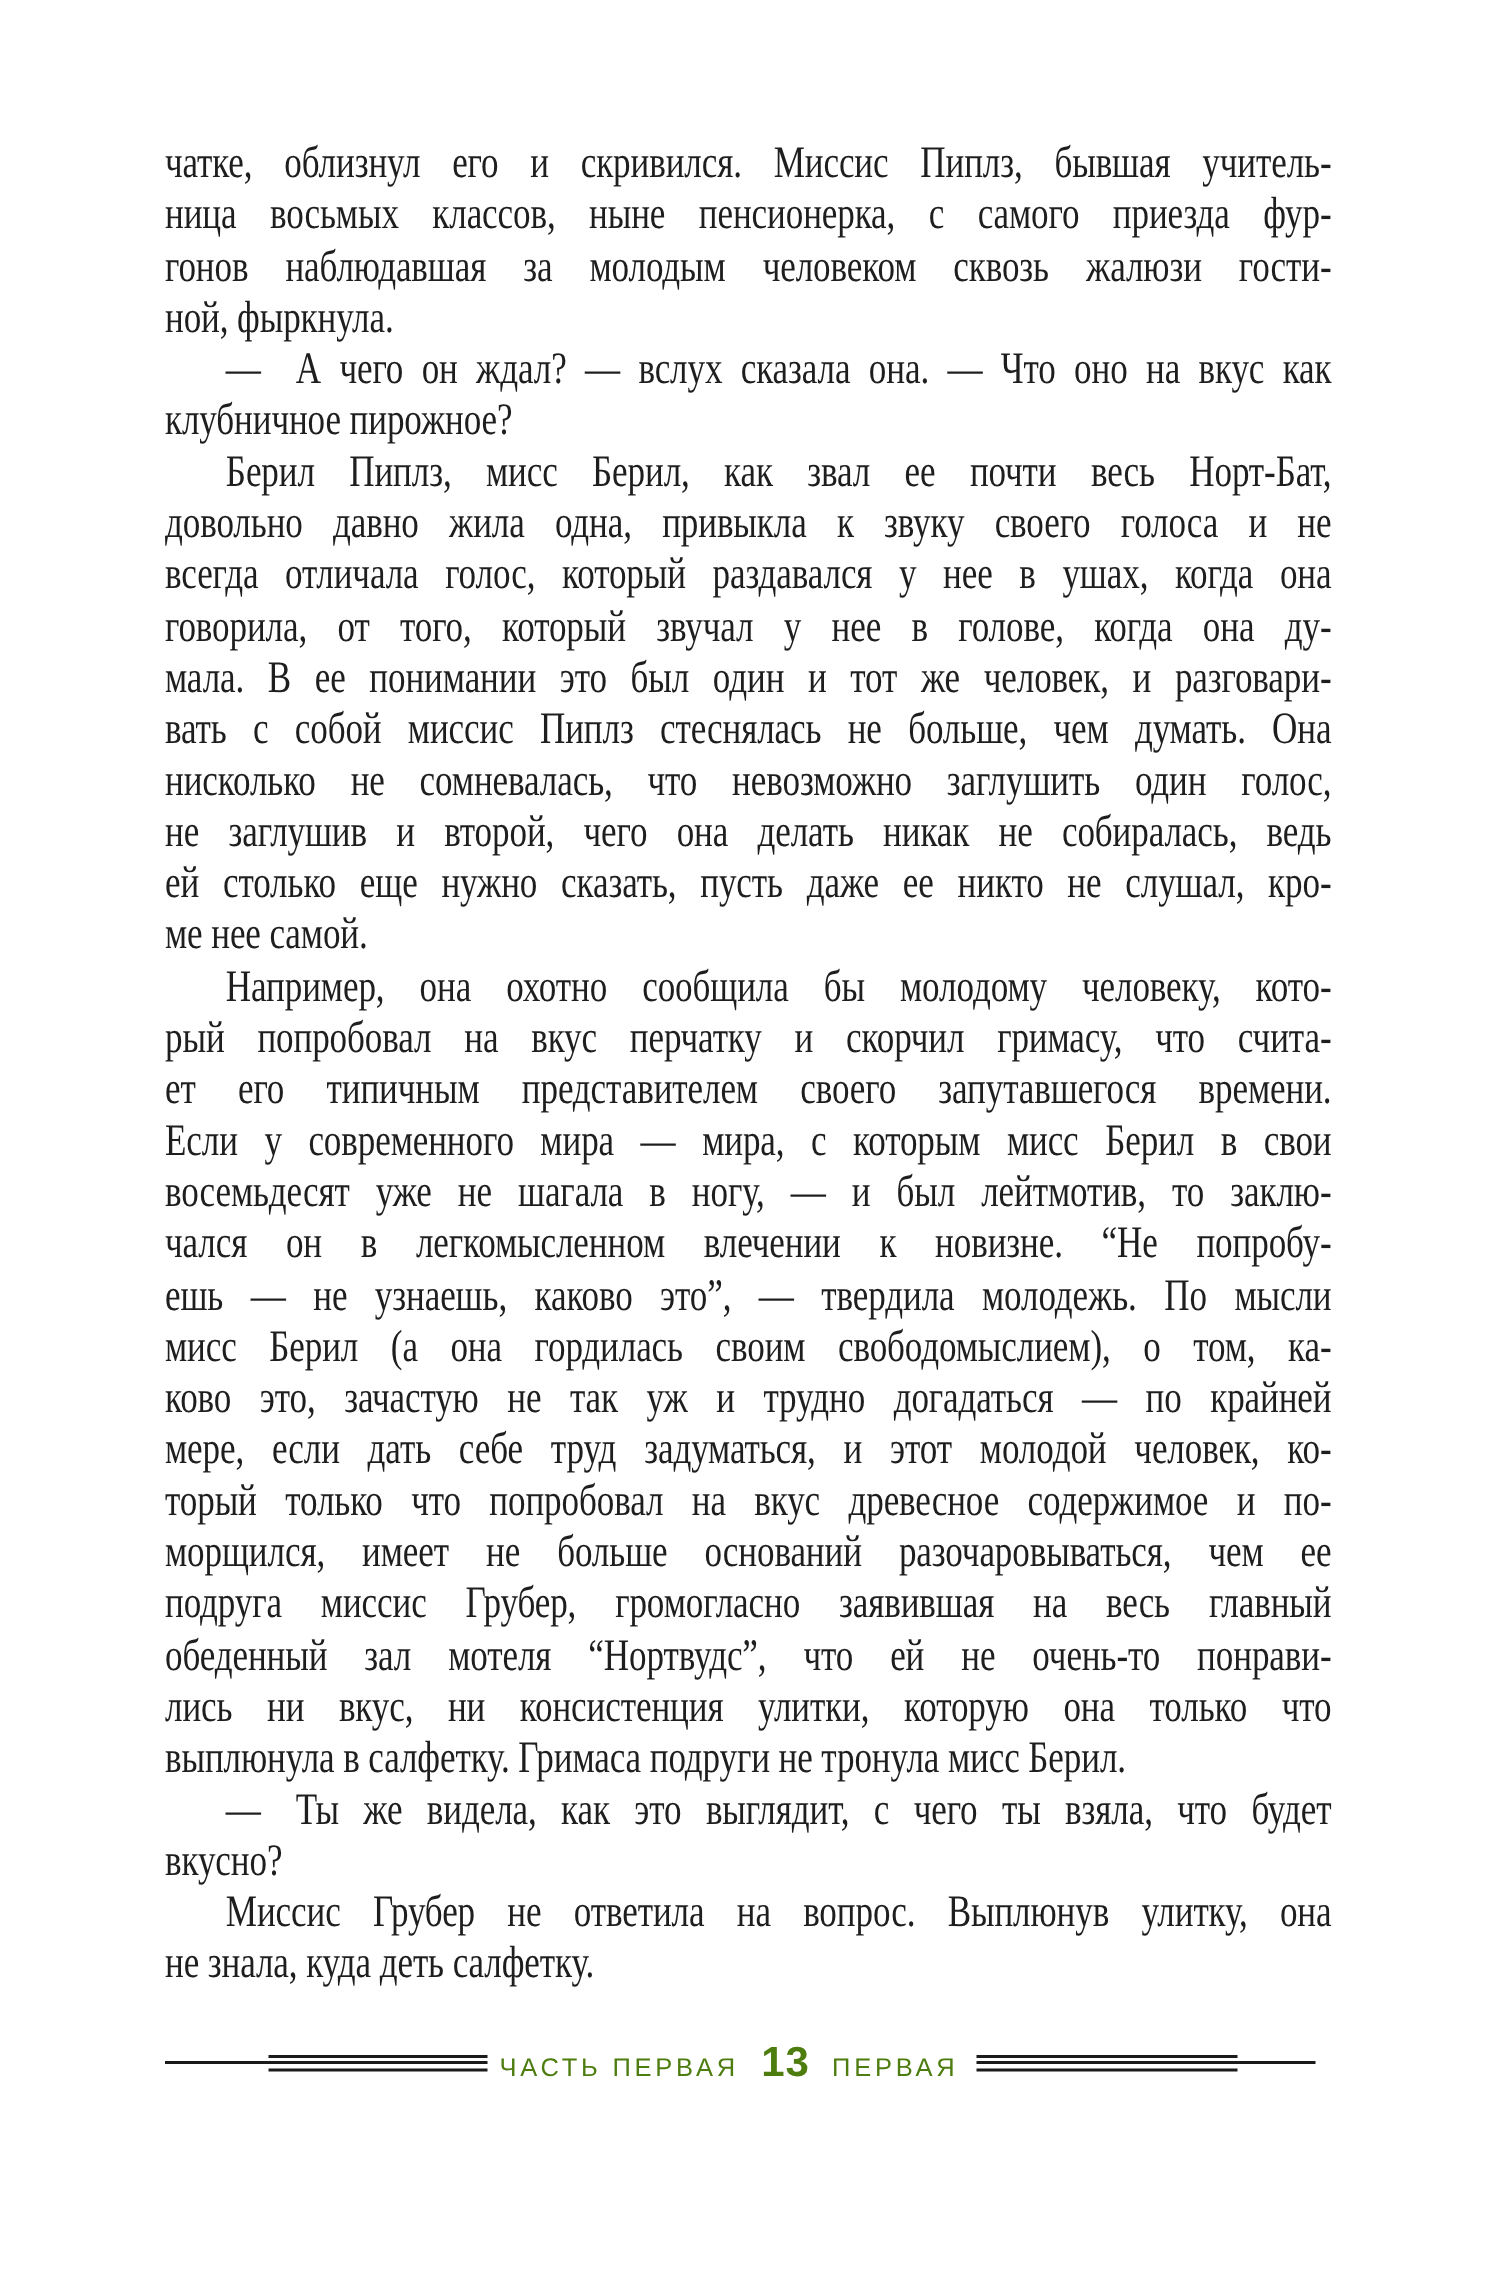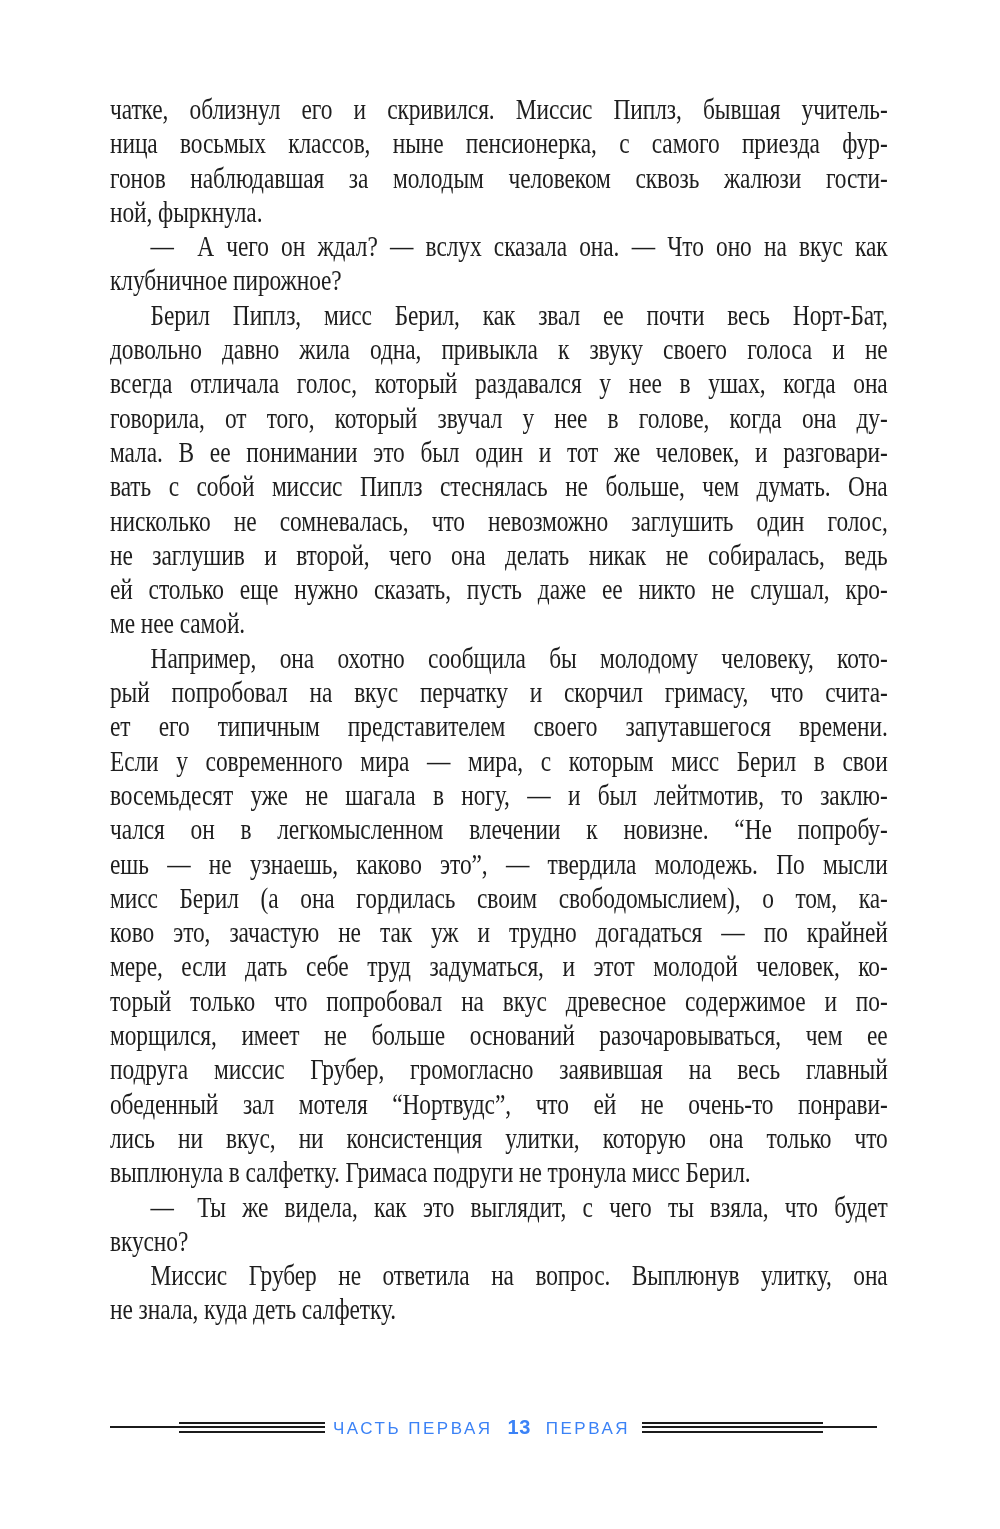--- a/index.html
+++ b/index.html
@@ -30,29 +30,29 @@
     text-align-last: justify;
     white-space: normal;
   }
   .para .line.lastline { text-align-last: left; }
   .para.indent .line.firstline { text-indent: 52px; }
 
   
   .footer {
     position: absolute;
     left: 0;
-    top: 1414px;
+    top: 1362px;
     width: 1000px;
     height: 26px;
     box-sizing: border-box;
     padding: 0 123px 0 110px;
     display: flex;
     align-items: center;
     font-family: "Liberation Sans", sans-serif;
-    color: #3b82f6;
+    color: #4d7c0f;
   }
   .rule { position: relative; height: 11px; }
   .rule-left  { width: 215px; flex: none; }
   .rule-right { flex: 1; }
   .rule .mid {
     position: absolute; left: 0; right: 0;
     top: 50%; height: 1.5px; margin-top: -0.75px;
     background: #1b1b1b;
   }
   .rule .triple {
@@ -68,21 +68,21 @@
     gap: 15px;
     margin: 0 12px 0 8px;
     white-space: nowrap;
   }
   .footer-label {
     font-size: 17px;
     letter-spacing: 2.5px;
     font-weight: 400;
   }
   .footer-pagenum {
-    font-size: 20px;
+    font-size: 28px;
     font-weight: 700;
     letter-spacing: 0.5px;
   }
 </style>
 </head>
 <body>
 
 <div class="page">
 
   <div class="body-text">

